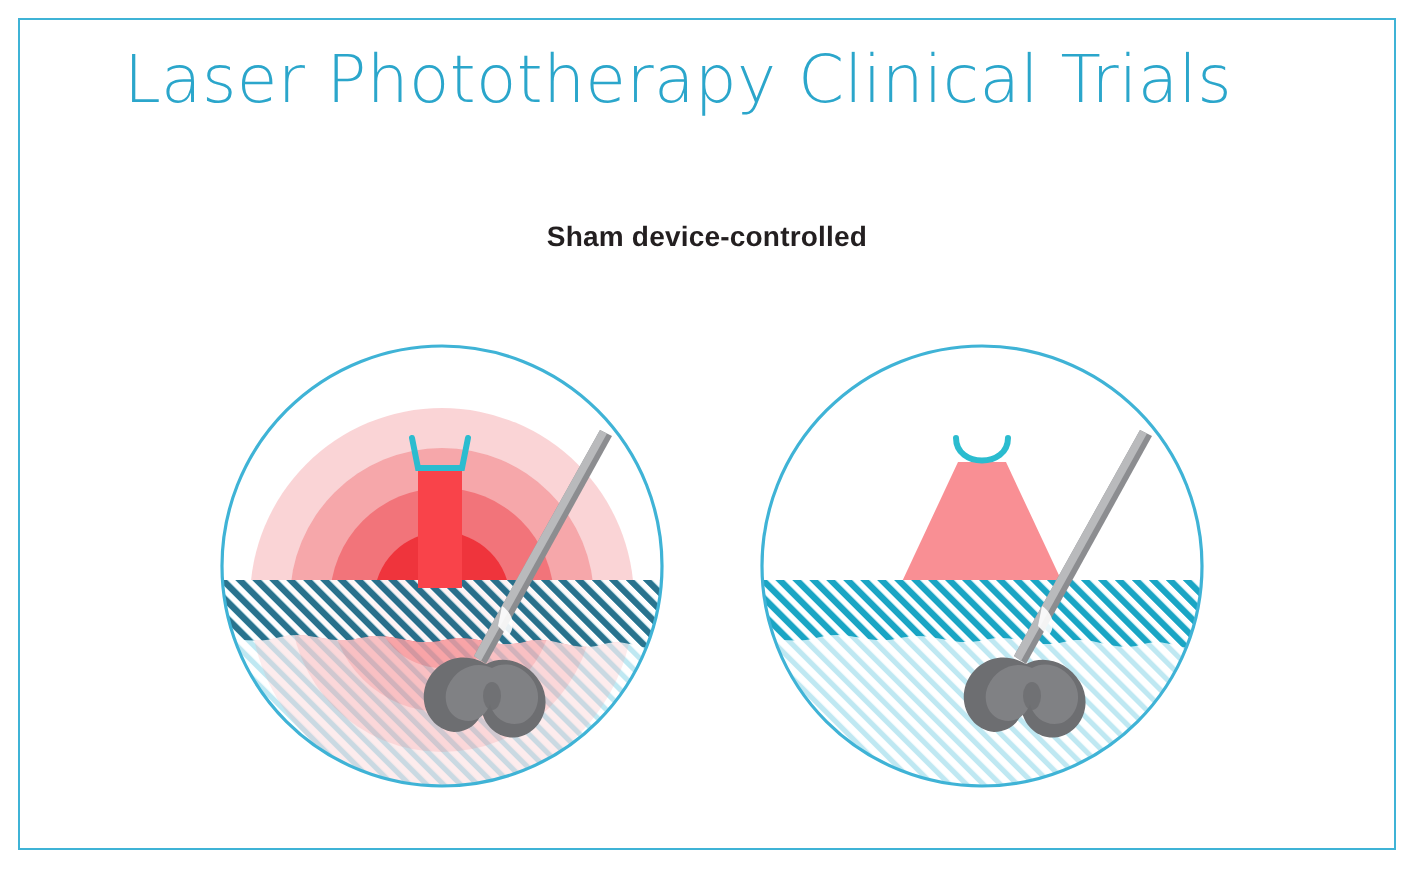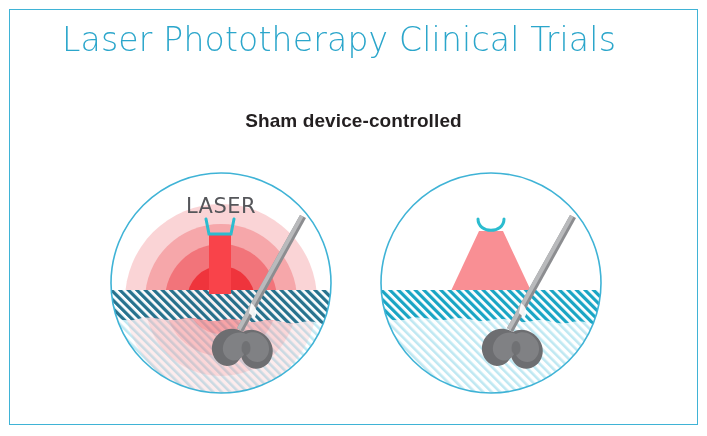--- a/index.html
+++ b/index.html
@@ -49,21 +49,21 @@
     font-family: "DejaVu Sans", sans-serif;
     white-space: nowrap;
   }
 
   #subtitle {
     position: absolute;
     left: 0;
     top: 110px;
     width: 707px;
     text-align: center;
-    font-size: 19px;
+    font-size: 14px;
     font-weight: bold;
     color: #231f20;
     letter-spacing: 0.1px;
   }
 
   .panel {
     position: absolute;
     top: 172px;
     width: 222px;
     height: 222px;
@@ -193,21 +193,20 @@
                    C 159 185 161 176 157 169
                    C 152 161 143 158 136 162 Z" fill="#808184"></path>
           <ellipse cx="136" cy="176" rx="4.5" ry="7" fill="#6d6e71" opacity="0.85"></ellipse>
           <path d="M 141 131 C 147 135 148 142 144 146 L 139 141 Z" fill="#ffffff" opacity="0.9"></path>
         </g>
       </g>
 
       <circle cx="111" cy="111" r="110" fill="none" stroke="#3fb3d6" stroke-width="1.6"></circle>
     </svg>
 
-    <div class="beam-label">LASER</div>
   </div>
 
   <div class="panel" id="panel-led">
     <svg viewBox="0 0 222 222" xmlns="http://www.w3.org/2000/svg">
       <defs>
         <clipPath id="clipCircleR">
           <circle cx="111" cy="111" r="110"></circle>
         </clipPath>
 
         <pattern id="skinHatchR" width="6" height="6" patternUnits="userSpaceOnUse" patternTransform="rotate(-45)">

